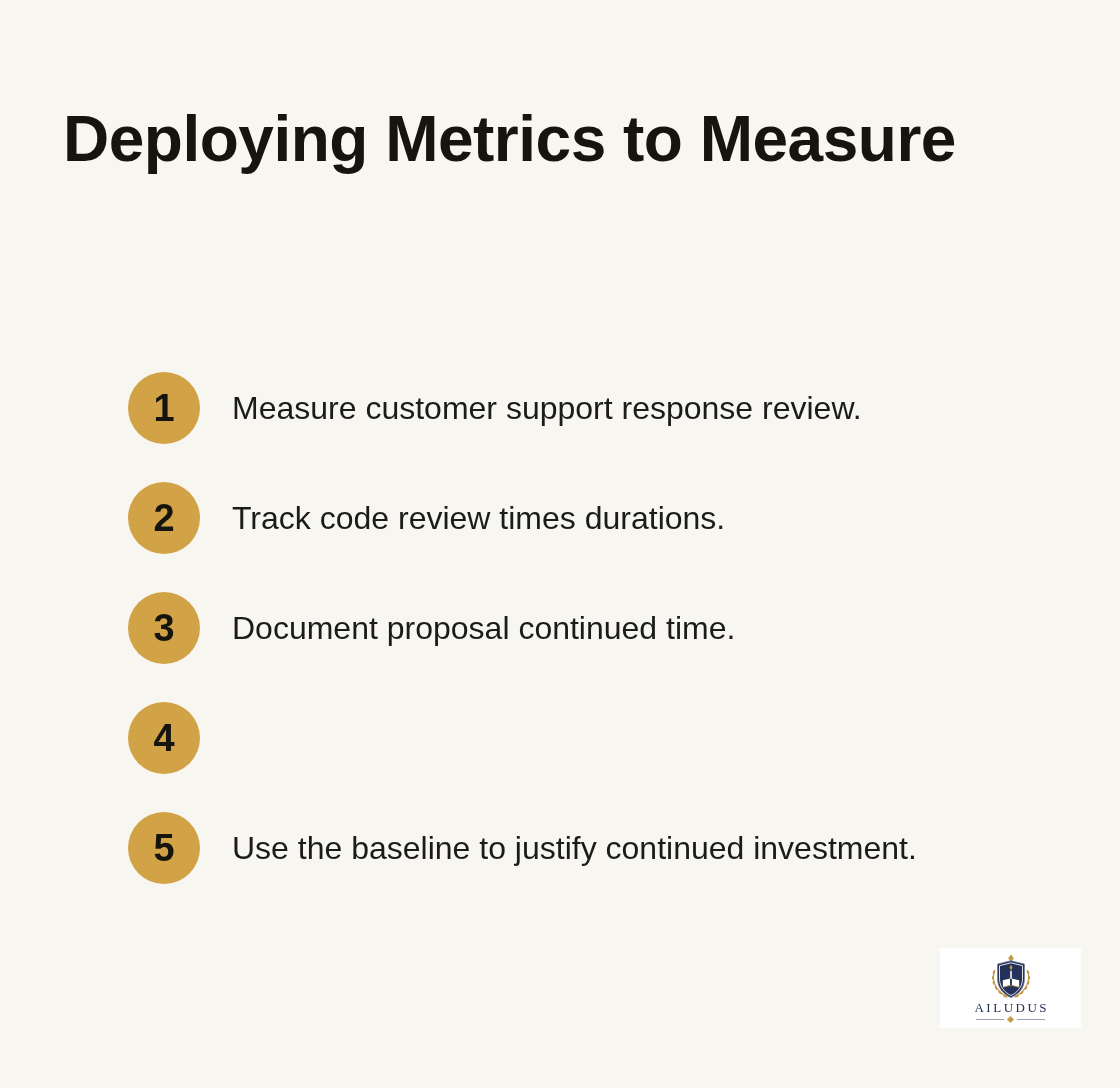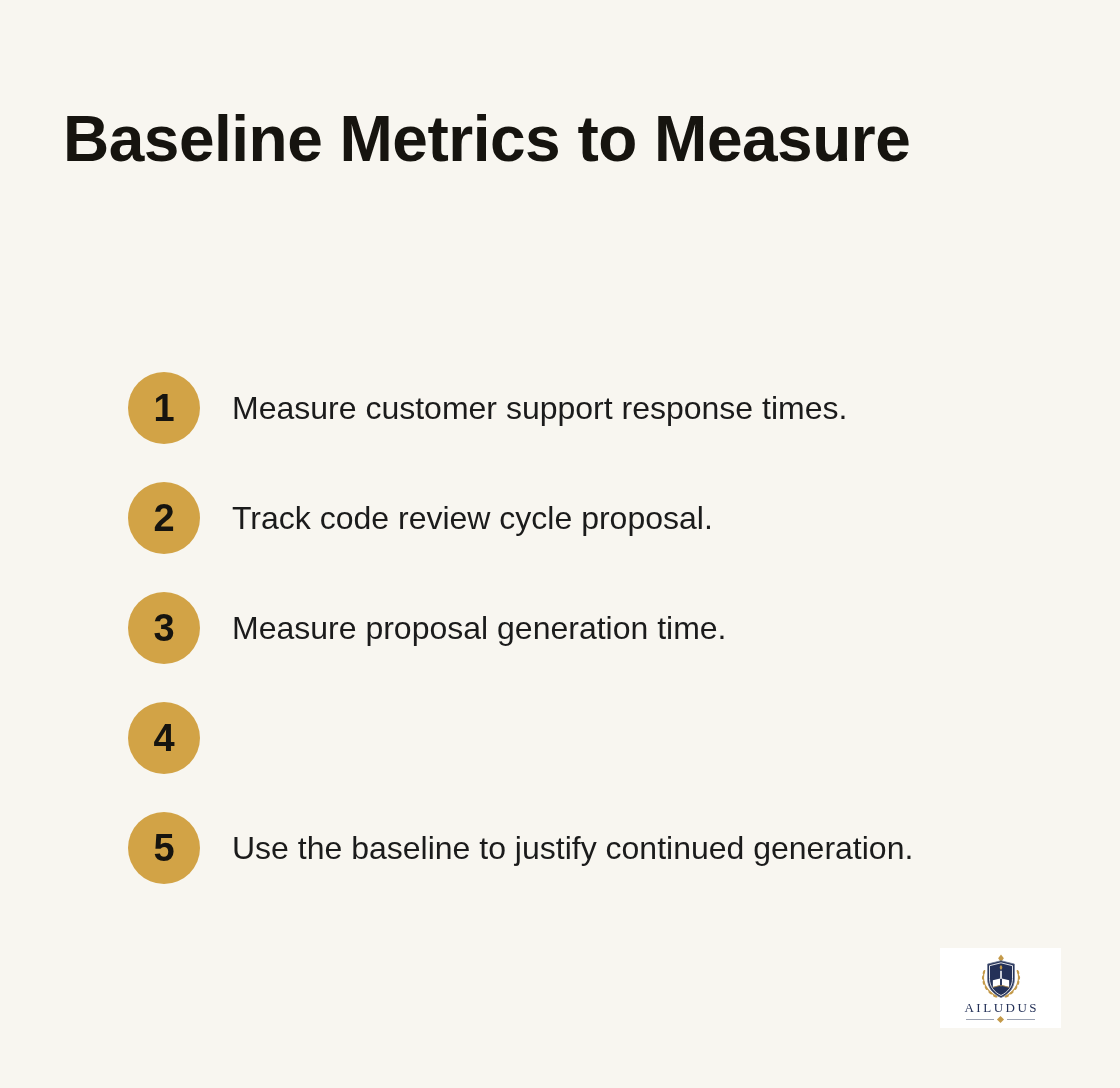--- a/index.html
+++ b/index.html
@@ -54,21 +54,21 @@
     margin-left: 32px;
     font-size: 32px;
     color: #1B1B1B;
     white-space: nowrap;
   }
 
   .logo-box {
     position: absolute;
     left: 940px;
     top: 948px;
-    width: 121px;
+    width: 141px;
     height: 80px;
     background: var(--logo-bg, #FFFFFF);
     display: flex;
     flex-direction: column;
     align-items: center;
     justify-content: center;
   }
   .crest { display: block; }
   .brand-name {
     font-family: "Liberation Serif", serif;
@@ -96,47 +96,47 @@
     background: var(--logo-gold, #C49A4A);
     transform: rotate(45deg);
   }
 </style>
 </head>
 <body>
 
 <div class="page">
 
   <h1 class="title">
-    <span class="title-line">Baseline Metrics to Measure</span>
+    <span class="title-line">Deploying Metrics to Measure</span>
   </h1>
 
   <div class="list">
 
     <div class="item">
       <div class="badge">1</div>
-      <div class="item-text">Measure customer support response times.</div>
+      <div class="item-text">Measure customer support response review.</div>
     </div>
 
     <div class="item">
       <div class="badge">2</div>
-      <div class="item-text">Track code review cycle proposal.</div>
+      <div class="item-text">Track code review times durations.</div>
     </div>
 
     <div class="item">
       <div class="badge">3</div>
-      <div class="item-text">Measure proposal generation time.</div>
+      <div class="item-text">Document proposal continued time.</div>
     </div>
 
     <div class="item">
       <div class="badge">4</div>
     </div>
 
     <div class="item">
       <div class="badge">5</div>
-      <div class="item-text">Use the baseline to justify continued generation.</div>
+      <div class="item-text">Use the baseline to justify continued investment.</div>
     </div>
 
   </div>
 
   <div class="logo-box">
     <svg class="crest" width="60" height="46" viewBox="0 0 60 48" aria-hidden="true">
 
       <path d="M30 0.5 L33 4.5 L30 8.5 L27 4.5 Z" fill="#C49A4A"></path>
 
       <g stroke="#C49A4A" stroke-width="1.2" fill="none">

